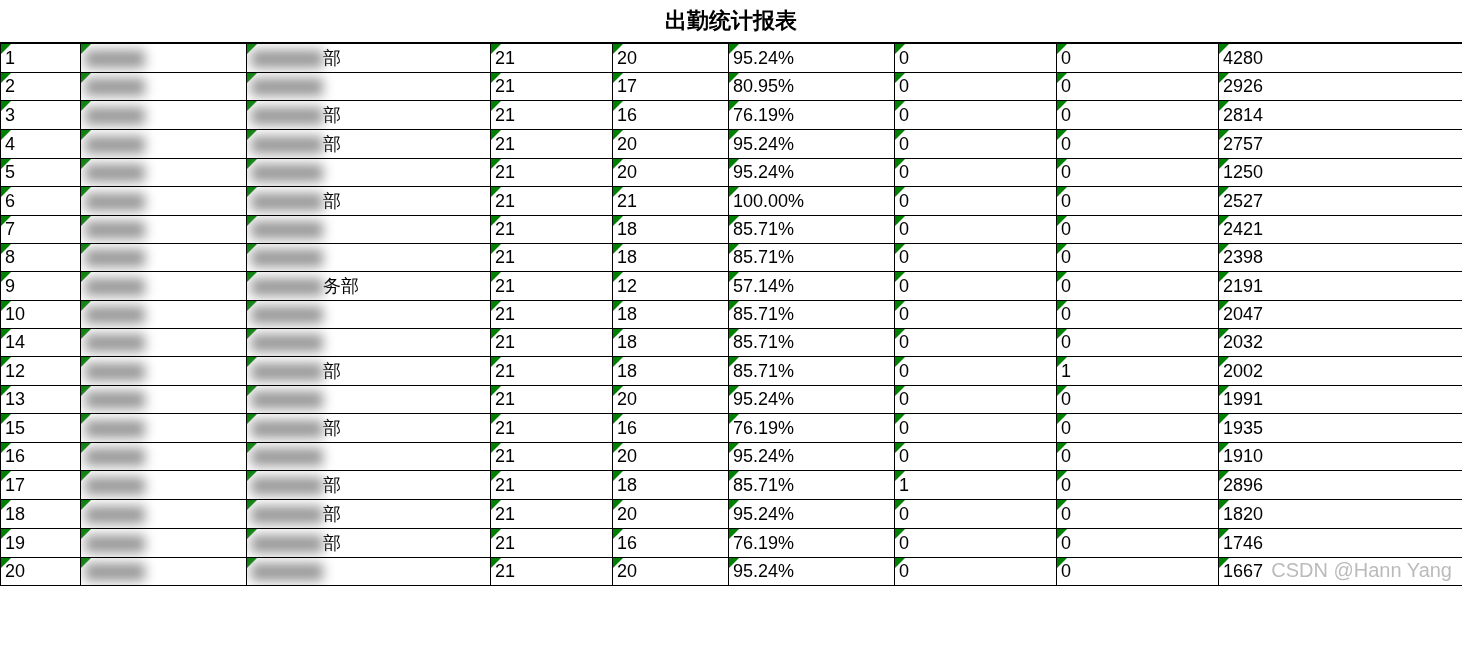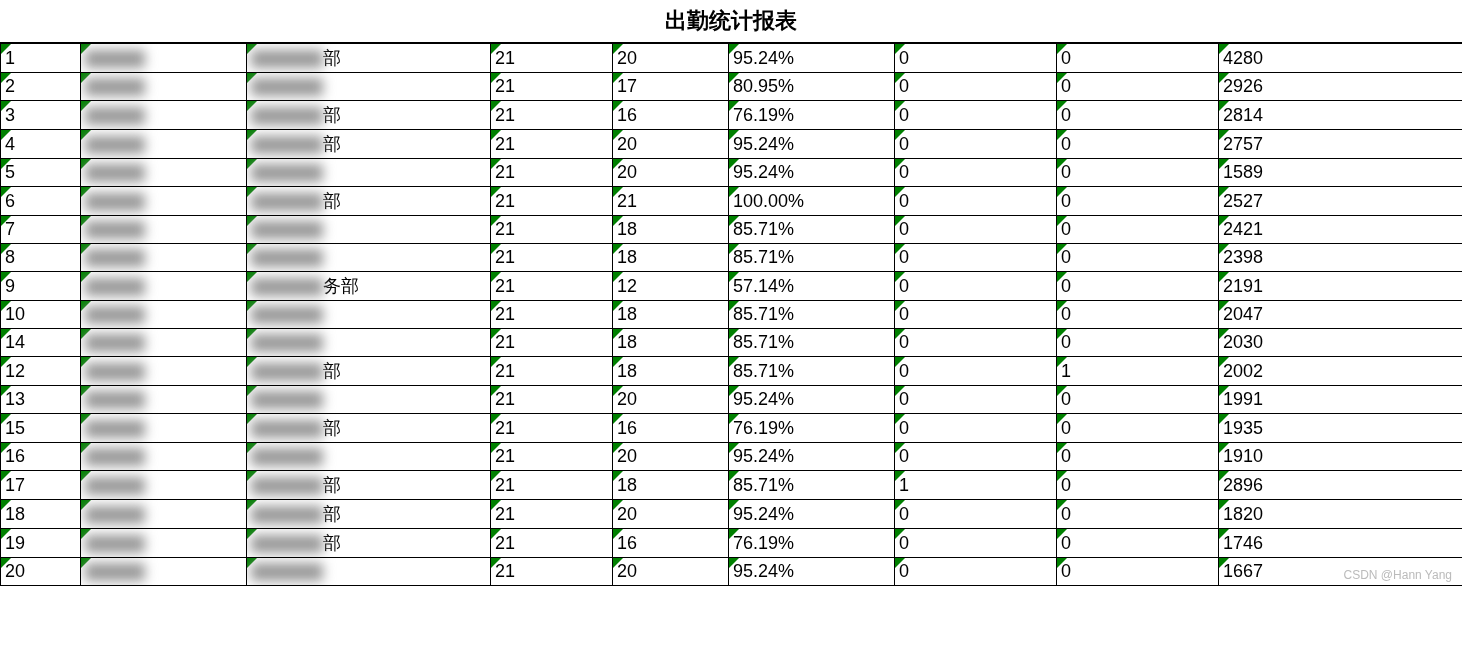--- a/index.html
+++ b/index.html
@@ -61,21 +61,21 @@
       color: transparent;
       min-width: 60px;
       height: 18px;
       vertical-align: middle;
     }
     .watermark {
       position: absolute;
       bottom: 4px;
       right: 10px;
       color: #bbb;
-      font-size: 12px;
+      font-size: 20px;
       font-family: Arial, sans-serif;
     }
   </style>
 </head>
 <body>
 
 <div class="title">出勤统计报表</div>
 
 <table>
   <colgroup>
@@ -138,21 +138,21 @@
       </tr>
       <tr>
         <td class="tri">5</td>
         <td class="tri"><span class="blur">xxxxxx</span></td>
         <td class="tri"><span class="blur">xxxxxxxx</span></td>
         <td class="tri">21</td>
         <td class="tri">20</td>
         <td class="tri">95.24%</td>
         <td class="tri">0</td>
         <td class="tri">0</td>
-        <td class="tri">1589</td>
+        <td class="tri">1250</td>
       </tr>
       <tr>
         <td class="tri">6</td>
         <td class="tri"><span class="blur">xxxxxx</span></td>
         <td class="tri"><span class="blur">xxxxxxxx</span>部</td>
         <td class="tri">21</td>
         <td class="tri">21</td>
         <td class="tri">100.00%</td>
         <td class="tri">0</td>
         <td class="tri">0</td>
@@ -204,21 +204,21 @@
       </tr>
       <tr>
         <td class="tri">14</td>
         <td class="tri"><span class="blur">xxxxxx</span></td>
         <td class="tri"><span class="blur">xxxxxxxx</span></td>
         <td class="tri">21</td>
         <td class="tri">18</td>
         <td class="tri">85.71%</td>
         <td class="tri">0</td>
         <td class="tri">0</td>
-        <td class="tri">2030</td>
+        <td class="tri">2032</td>
       </tr>
       <tr>
         <td class="tri">12</td>
         <td class="tri"><span class="blur">xxxxxx</span></td>
         <td class="tri"><span class="blur">xxxxxxxx</span>部</td>
         <td class="tri">21</td>
         <td class="tri">18</td>
         <td class="tri">85.71%</td>
         <td class="tri">0</td>
         <td class="tri">1</td>

